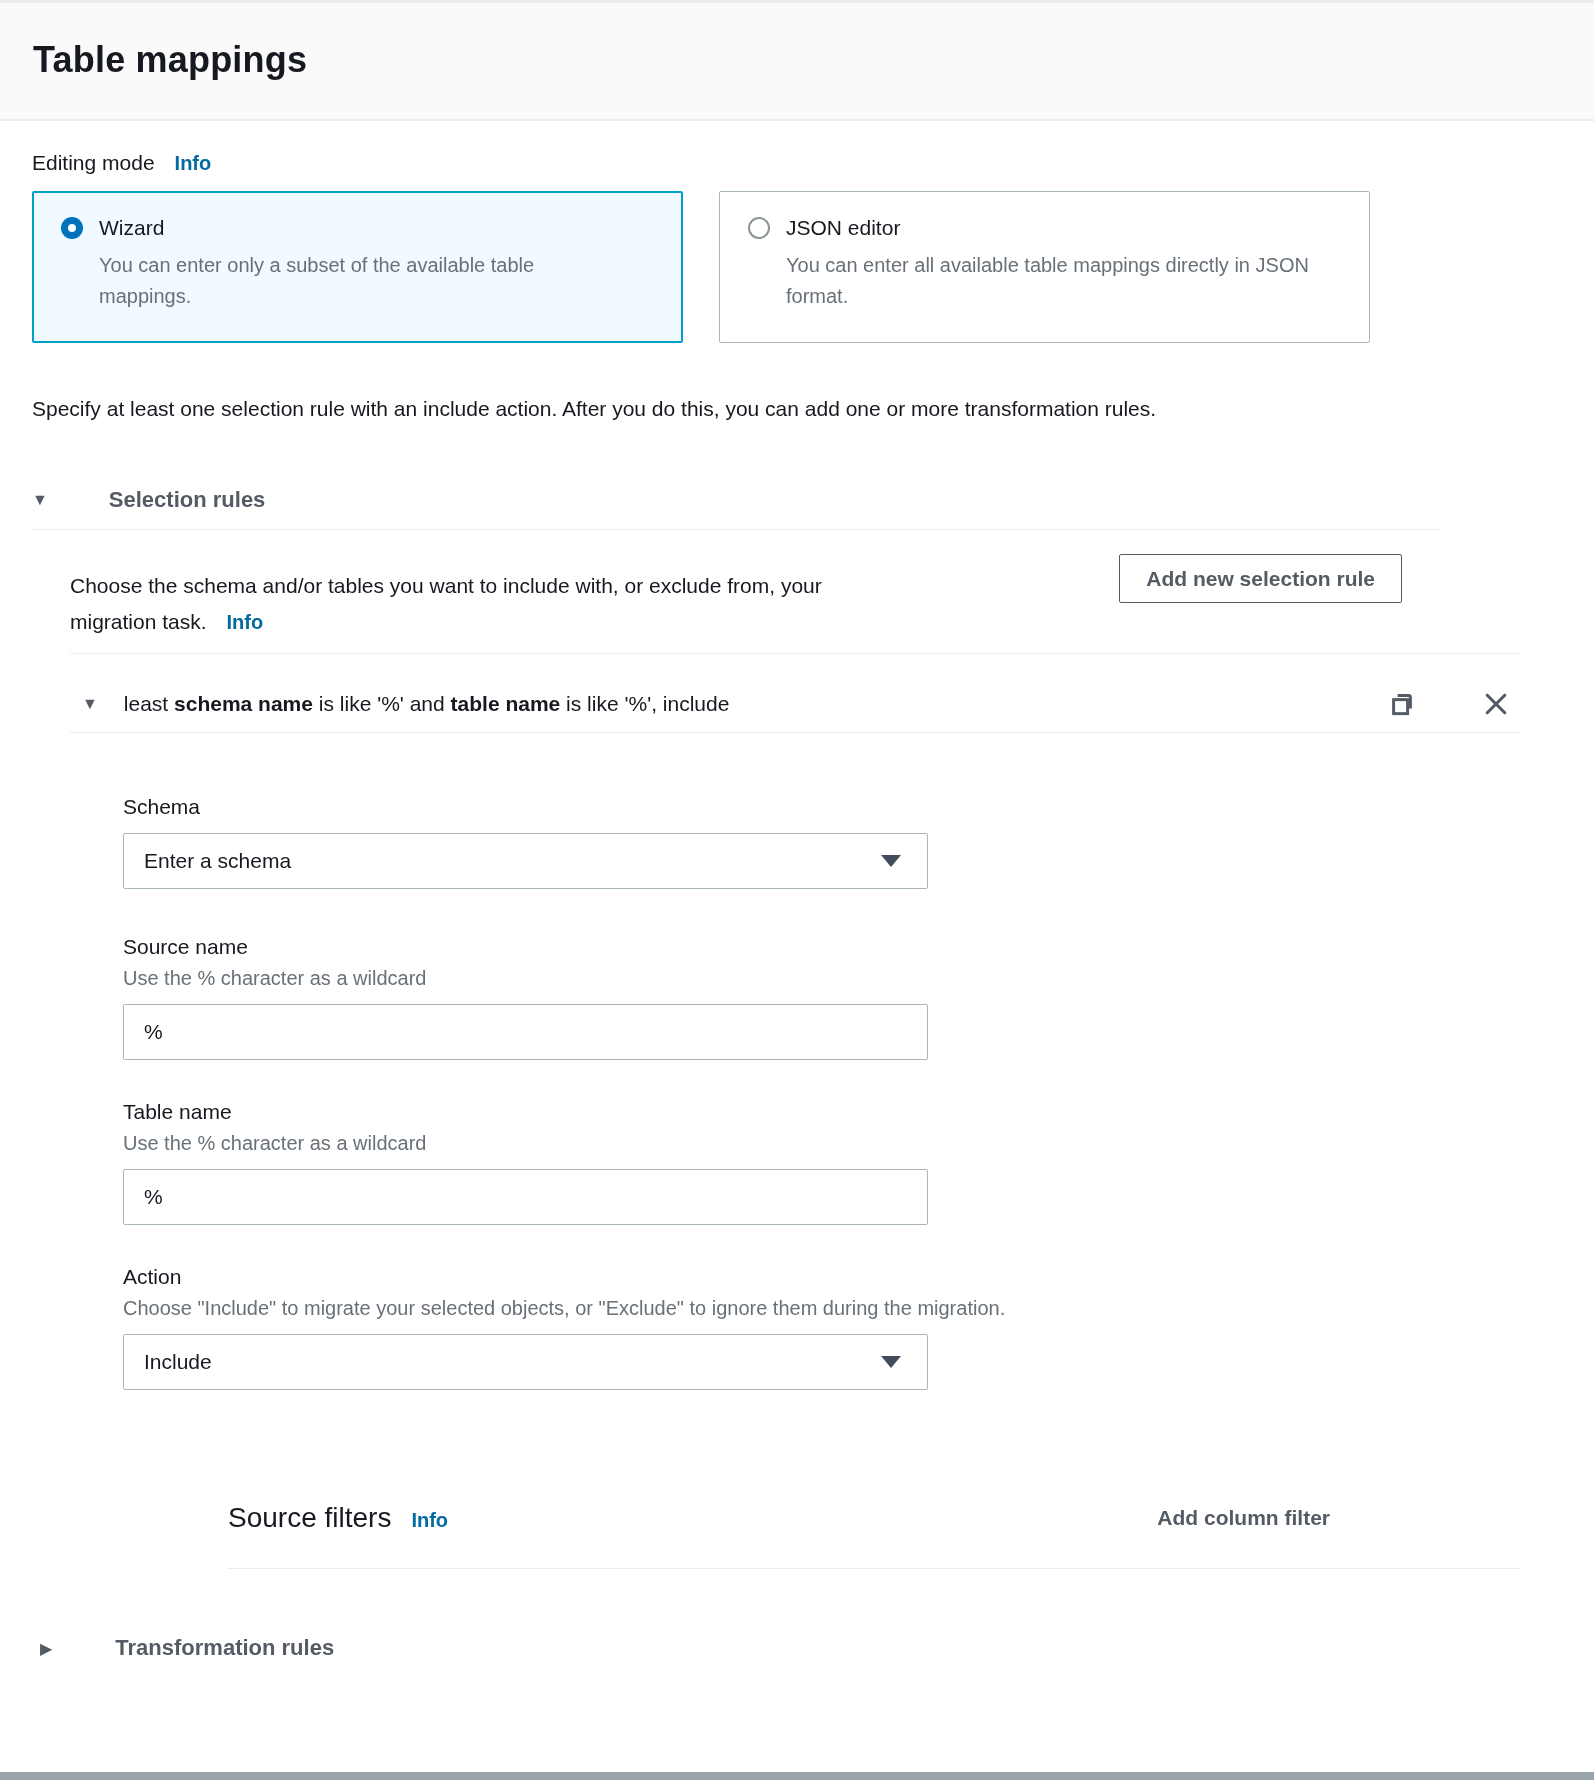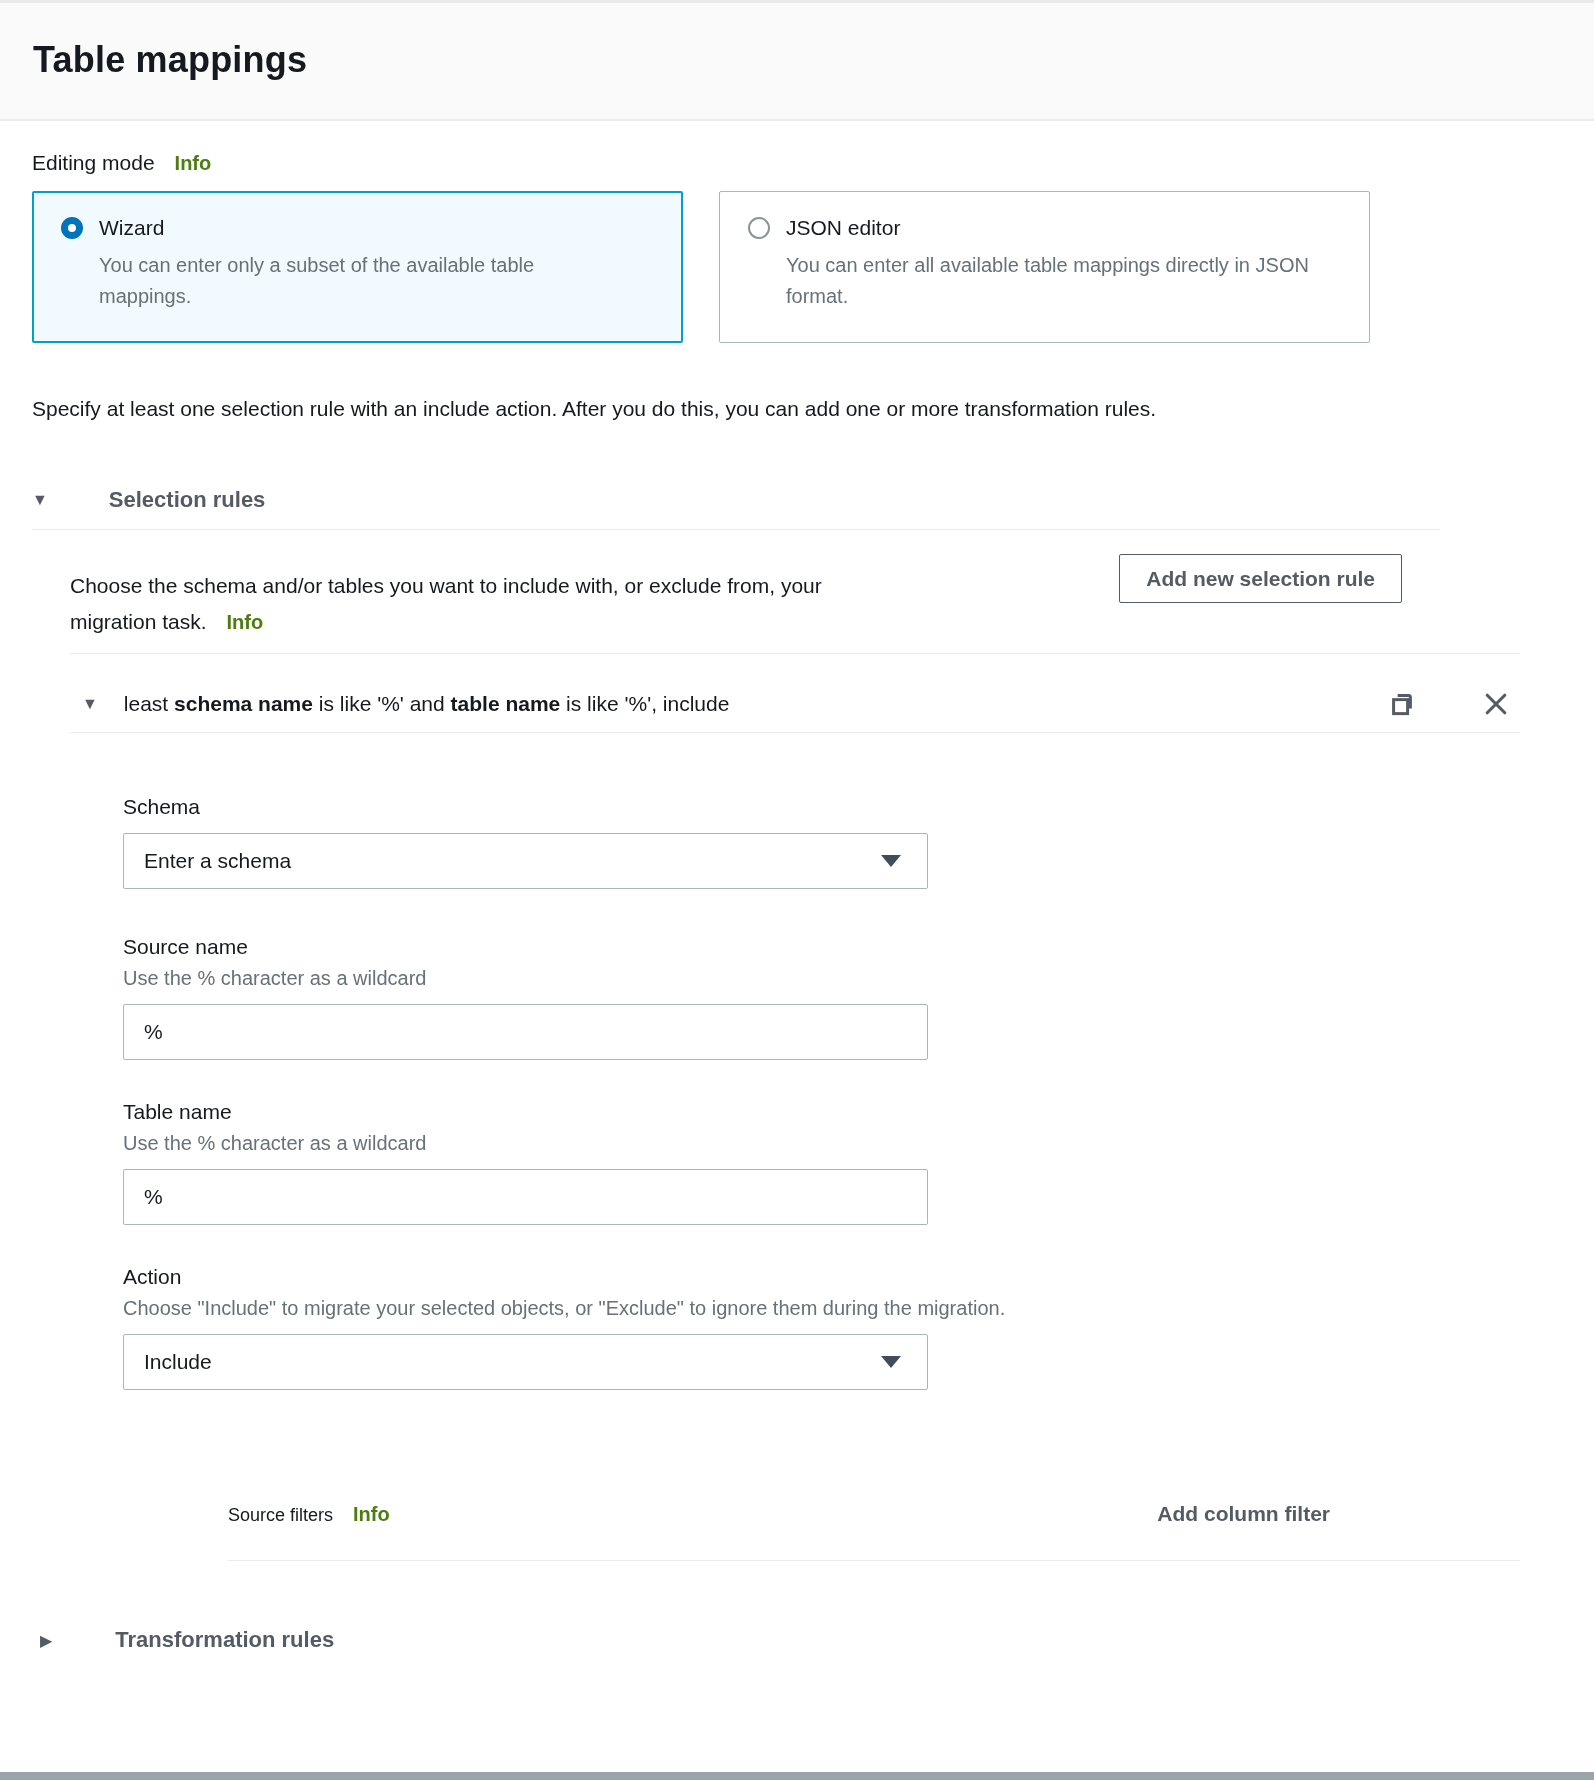--- a/index.html
+++ b/index.html
@@ -18,21 +18,21 @@
     background:#fafafa;
     border-bottom:2px solid #eaeded;
     padding:36px 33px 38px 33px;
   }
   .header h1 { margin:0; font-size:36px; font-weight:700; color:#16191f; letter-spacing:.2px; }
 
   .content { padding:0 32px; }
 
   
   .label-row { margin-top:30px; font-size:21px; }
-  .info-link { color:#4d7c0f; font-weight:700; font-size:20px; margin-left:20px; text-decoration:none; cursor:pointer; }
+  .info-link { color:#0369a1; font-weight:700; font-size:20px; margin-left:20px; text-decoration:none; cursor:pointer; }
 
   .cards { display:flex; gap:36px; margin-top:16px; }
   .card {
     box-sizing:border-box; width:651px; min-height:152px;
     border:1px solid #aab7b8; background:#ffffff; border-radius:2px;
     padding:24px 28px; cursor:pointer;
   }
   .card.selected { border:2px solid #00a1c9; background:#f1faff; padding:23px 27px; }
   .card-title-row { display:flex; align-items:center; gap:16px; }
   .radio { width:22px; height:22px; border-radius:50%; box-sizing:border-box; background:#fff; flex:0 0 auto; }
@@ -86,21 +86,21 @@
   .control input {
     border:none; outline:none; font-family:inherit; font-size:21px; color:#16191f;
     width:100%; background:transparent; padding:0;
   }
   .caret { width:0; height:0; border-left:10px solid transparent; border-right:10px solid transparent; border-top:12px solid #414d5c; flex:0 0 auto; }
 
   
   .source-filters { margin-left:196px; margin-right:42px; margin-top:112px; }
   .sf-row { display:flex; justify-content:space-between; align-items:center; padding-right:190px; }
   .sf-title-wrap { display:flex; align-items:baseline; }
-  .sf-title { font-size:18px; color:#16191f; }
+  .sf-title { font-size:28px; color:#16191f; }
   .sf-add { font-size:21px; font-weight:700; color:#545b64; cursor:pointer; white-space:nowrap; }
   .sf-divider { margin-top:34px; }
 
   
   .transformation { margin-top:66px; padding-left:8px; display:flex; align-items:center; gap:26px; cursor:pointer; }
 
   .footer-strip { position:absolute; left:0; bottom:0; width:100%; height:8px; background:#9aa5ab; }
 </style>
 </head>
 <body>

